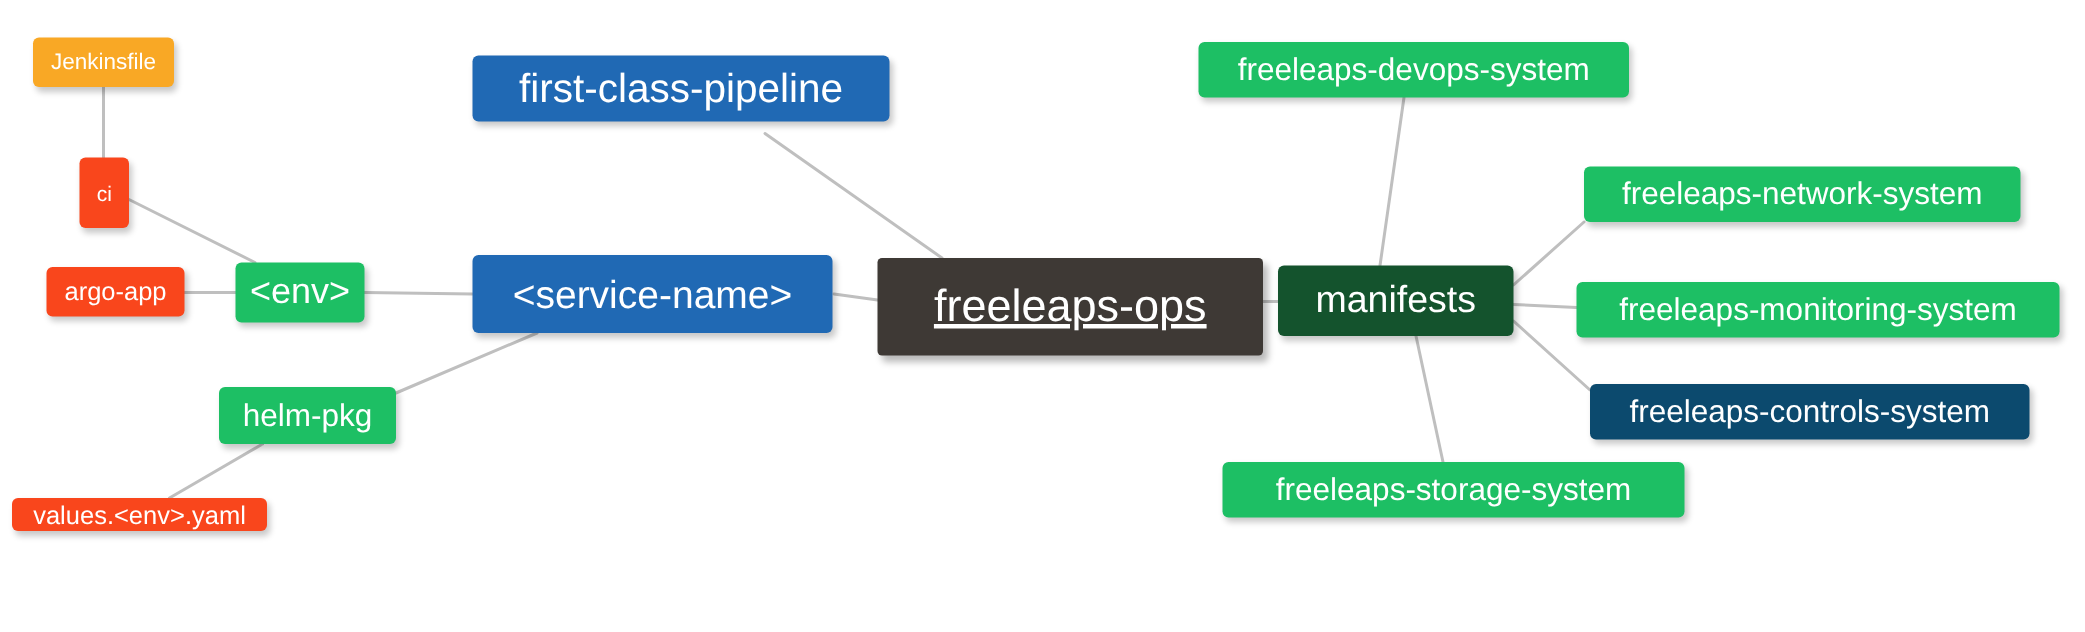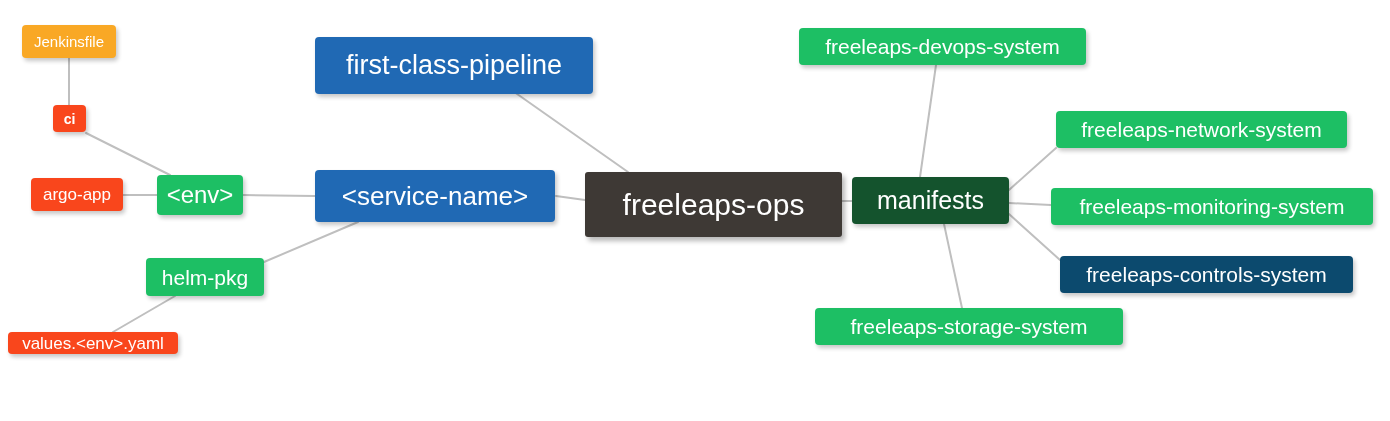--- a/index.html
+++ b/index.html
@@ -60,42 +60,42 @@
       <line x1="157" y1="195" x2="123" y2="195" stroke="#bfbfbf" stroke-width="2" stroke-linecap="round"></line>
       <line x1="69" y1="105" x2="69" y2="58" stroke="#bfbfbf" stroke-width="2" stroke-linecap="round"></line>
       <line x1="175" y1="296" x2="113" y2="332" stroke="#bfbfbf" stroke-width="2" stroke-linecap="round"></line>
       <line x1="920" y1="177" x2="936" y2="65" stroke="#bfbfbf" stroke-width="2" stroke-linecap="round"></line>
       <line x1="1009" y1="190" x2="1056" y2="148" stroke="#bfbfbf" stroke-width="2" stroke-linecap="round"></line>
       <line x1="1009" y1="203" x2="1051" y2="205" stroke="#bfbfbf" stroke-width="2" stroke-linecap="round"></line>
       <line x1="1009" y1="214" x2="1060" y2="260" stroke="#bfbfbf" stroke-width="2" stroke-linecap="round"></line>
       <line x1="944" y1="224" x2="962" y2="308" stroke="#bfbfbf" stroke-width="2" stroke-linecap="round"></line>
     </svg>
   <div id="node-layer">
-      <div class="node root" style="left: 585px; top: 172px; width: 257px; height: 65px; background: rgb(62, 57, 53); font-size: 30px;">
+      <div class="node root" style="left: 585px; top: 172px; width: 257px; height: 65px; background: rgb(62, 57, 53); font-size: 30px; text-decoration: underline;">
         <span>freeleaps-ops</span>
       </div>
       <div class="node" style="left: 315px; top: 170px; width: 240px; height: 52px; background: rgb(32, 105, 180); font-size: 26px;">
         <span>&lt;service-name&gt;</span>
       </div>
-      <div class="node" style="left: 315px; top: 37px; width: 278px; height: 57px; background: rgb(32, 105, 180); font-size: 27px;">
+      <div class="node" style="left: 315px; top: 37px; width: 278px; height: 44px; background: rgb(32, 105, 180); font-size: 27px;">
         <span>first-class-pipeline</span>
       </div>
       <div class="node" style="left: 852px; top: 177px; width: 157px; height: 47px; background: #14532d; font-size: 25px;">
         <span>manifests</span>
       </div>
       <div class="node" style="left: 157px; top: 175px; width: 86px; height: 40px; background: rgb(29, 191, 100); font-size: 24px;">
         <span>&lt;env&gt;</span>
       </div>
       <div class="node" style="left: 146px; top: 258px; width: 118px; height: 38px; background: rgb(29, 191, 100); font-size: 21px;">
         <span>helm-pkg</span>
       </div>
       <div class="node" style="left: 22px; top: 25px; width: 94px; height: 33px; background: rgb(249, 168, 37); font-size: 15px;">
         <span>Jenkinsfile</span>
       </div>
-      <div class="node" style="left: 53px; top: 105px; width: 33px; height: 27px; background: rgb(249, 70, 28); font-size: 14px; font-weight: bold;">
+      <div class="node" style="left: 53px; top: 105px; width: 33px; height: 47px; background: rgb(249, 70, 28); font-size: 14px;">
         <span>ci</span>
       </div>
       <div class="node" style="left: 31px; top: 178px; width: 92px; height: 33px; background: rgb(249, 70, 28); font-size: 17px;">
         <span>argo-app</span>
       </div>
       <div class="node" style="left: 8px; top: 332px; width: 170px; height: 22px; background: rgb(249, 70, 28); font-size: 17px;">
         <span>values.&lt;env&gt;.yaml</span>
       </div>
       <div class="node" style="left: 799px; top: 28px; width: 287px; height: 37px; background: rgb(29, 191, 100); font-size: 21px;">
         <span>freeleaps-devops-system</span>

